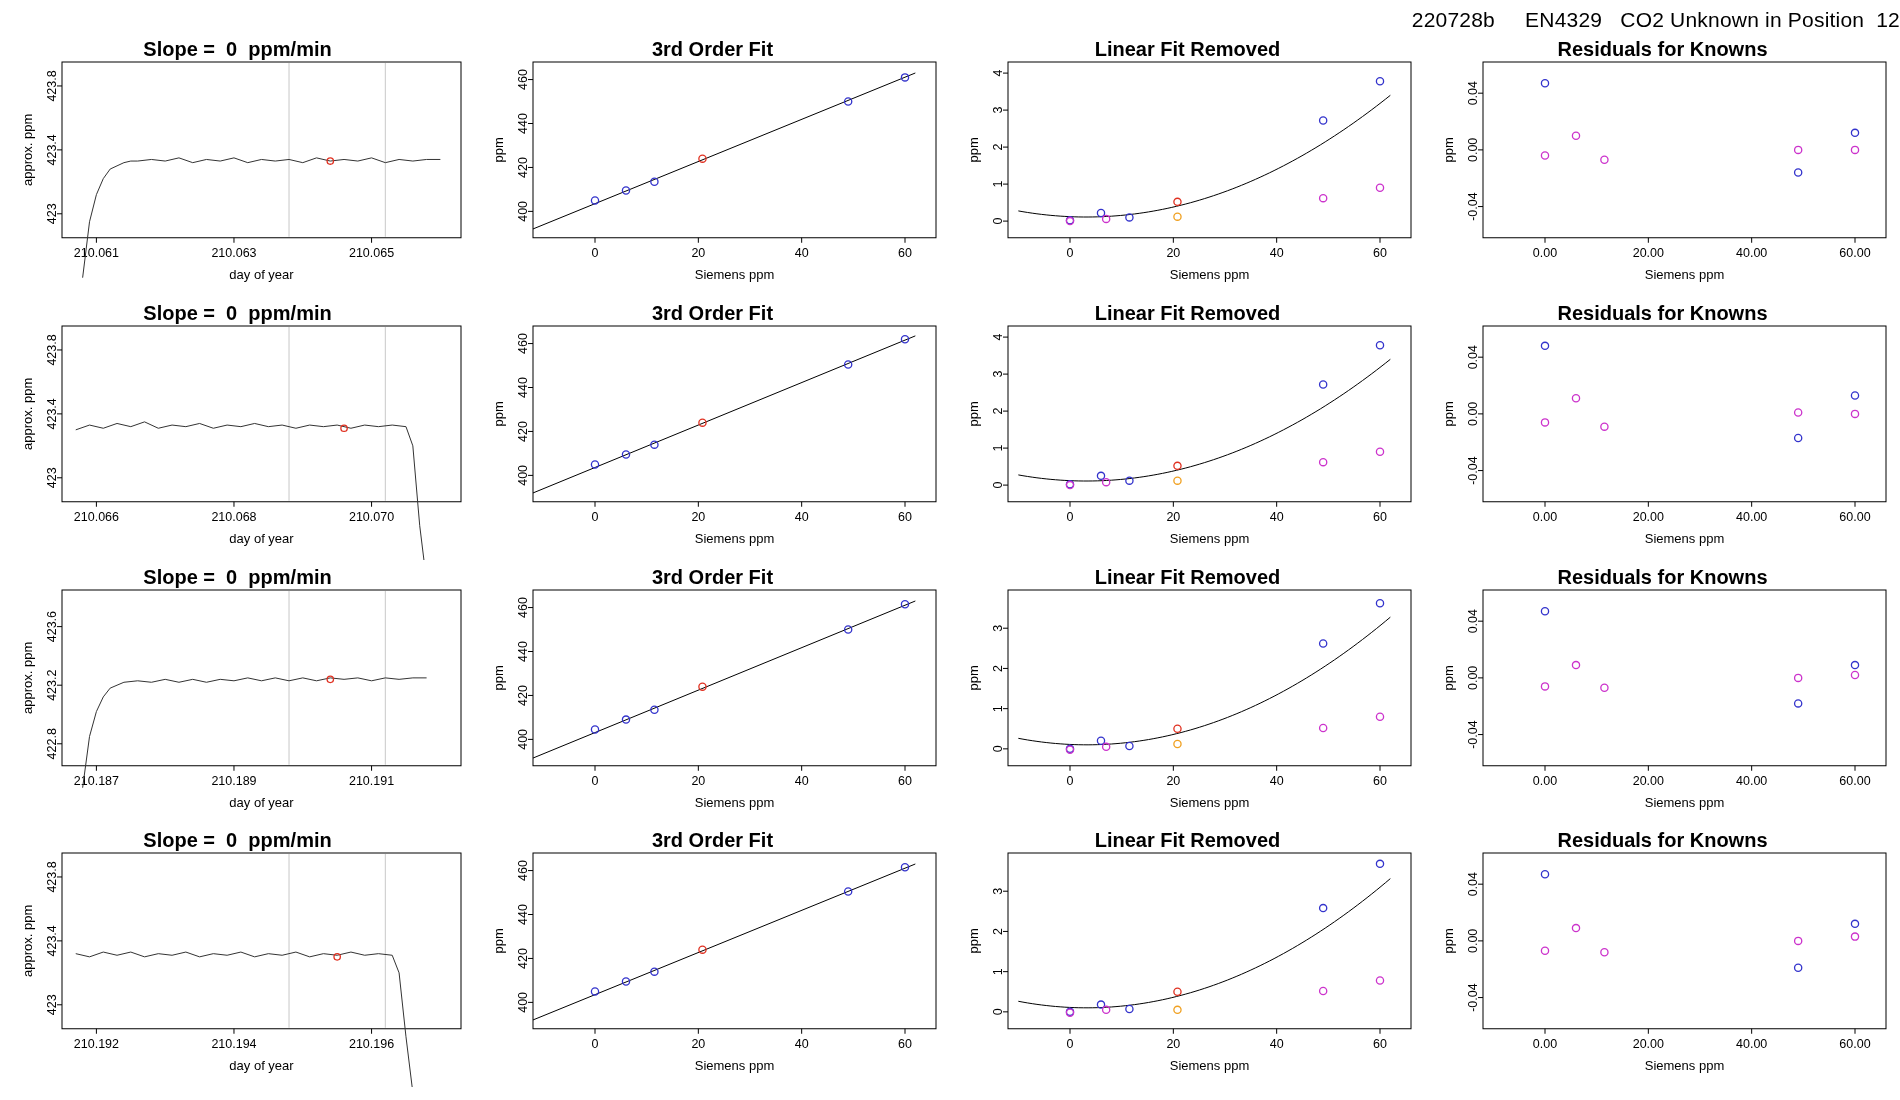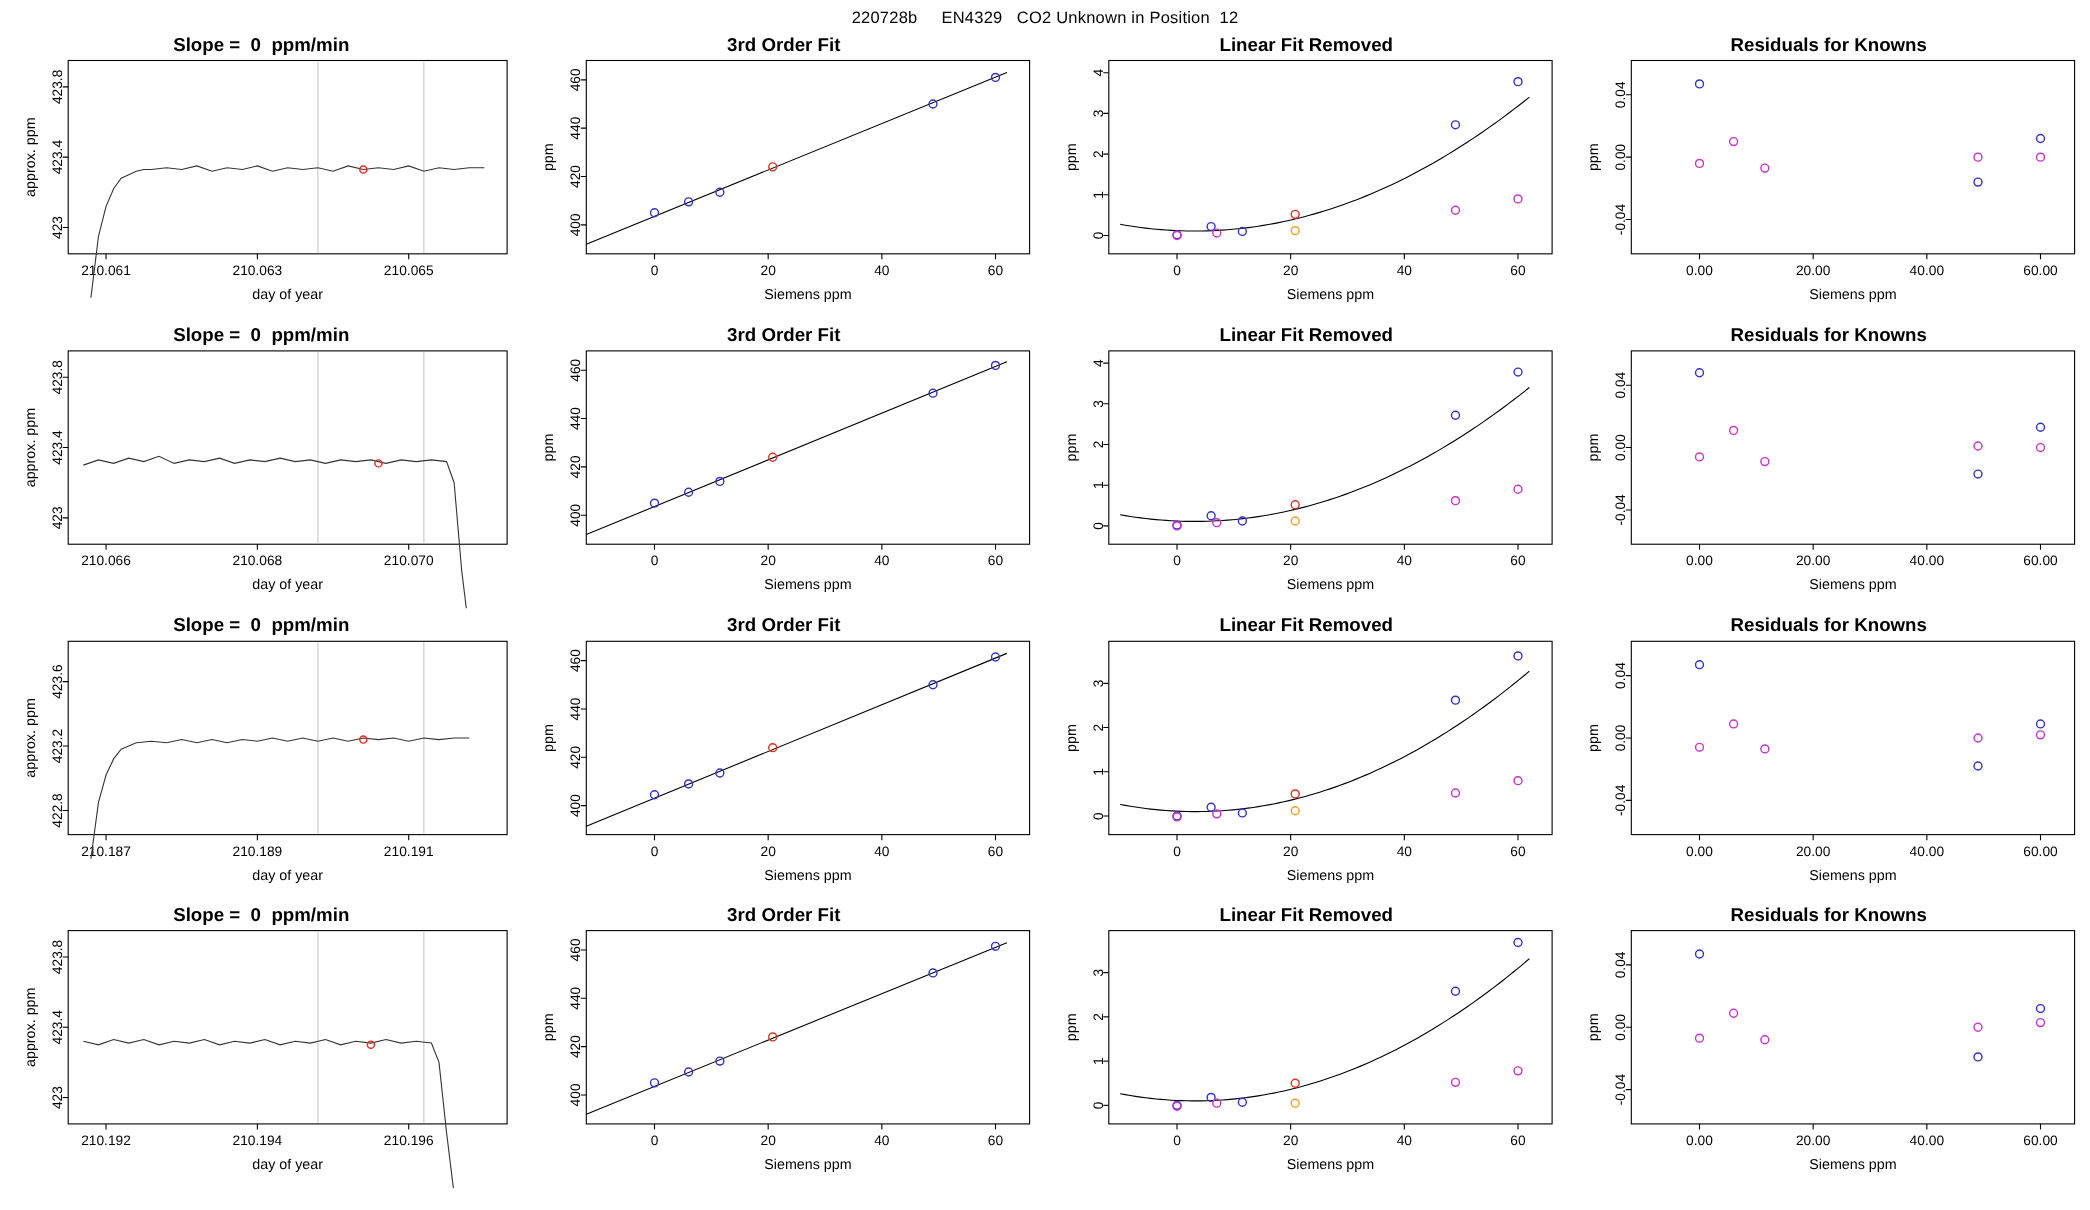--- a/index.html
+++ b/index.html
@@ -3,38 +3,38 @@
 <meta charset="utf-8">
 <style>
   html,body{margin:0;padding:0;}
   body{
     width:1900px;height:1100px;background:#ffffff;
     font-family:"Liberation Sans", sans-serif;
     color:#000;
     overflow:hidden;
   }
   #page-title{
-    text-align:center;
-    font-size:15px;
+    text-align:right;
+    font-size:21px;
     padding-top:8px;
     letter-spacing:0.2px;
     white-space:pre;
   }
   #grid{
     display:grid;
     grid-template-columns:repeat(4,1fr);
     grid-template-rows:repeat(4,1fr);
     width:1900px;
     height:1055px;
   }
   .cell{position:relative;}
   .panel-title{
     position:absolute;left:0;right:0;top:6px;
     text-align:center;
-    font-size:17px;font-weight:bold;
+    font-size:20px;font-weight:bold;
     white-space:pre;
   }
   .plotsvg{position:absolute;left:0;top:0;width:100%;height:100%;}
   text{font-family:"Liberation Sans", sans-serif;}
   .tick{font-size:12.5px;fill:#000;}
   .axlab{font-size:13px;fill:#000;}
   .ylab{font-size:13px;fill:#000;}
   .frame{fill:none;stroke:#000;stroke-width:1;}
   .axisline{stroke:#000;stroke-width:1;fill:none;}
   .series{fill:none;stroke:#333;stroke-width:1;}

